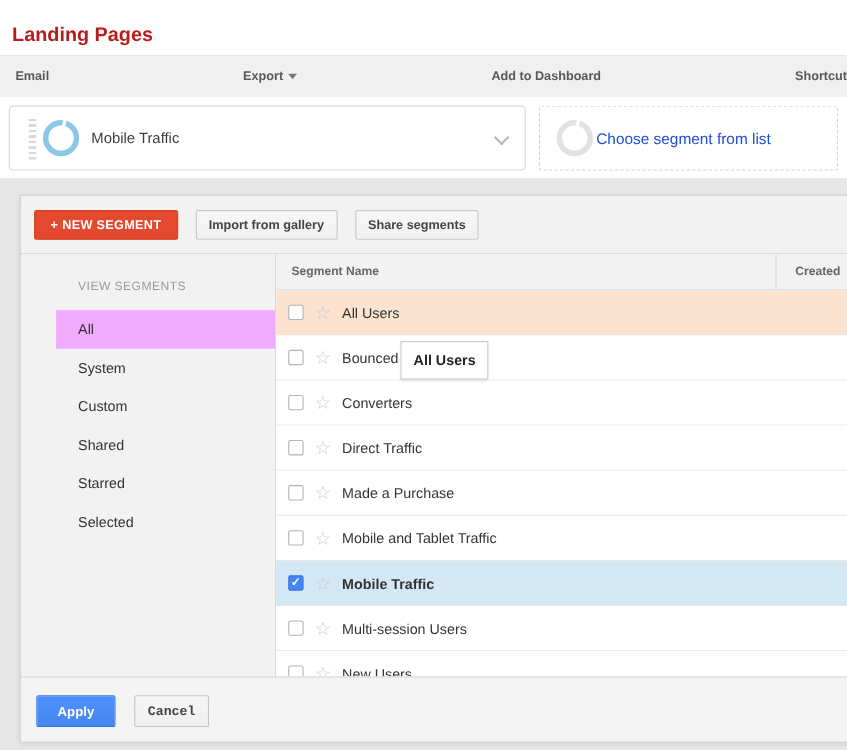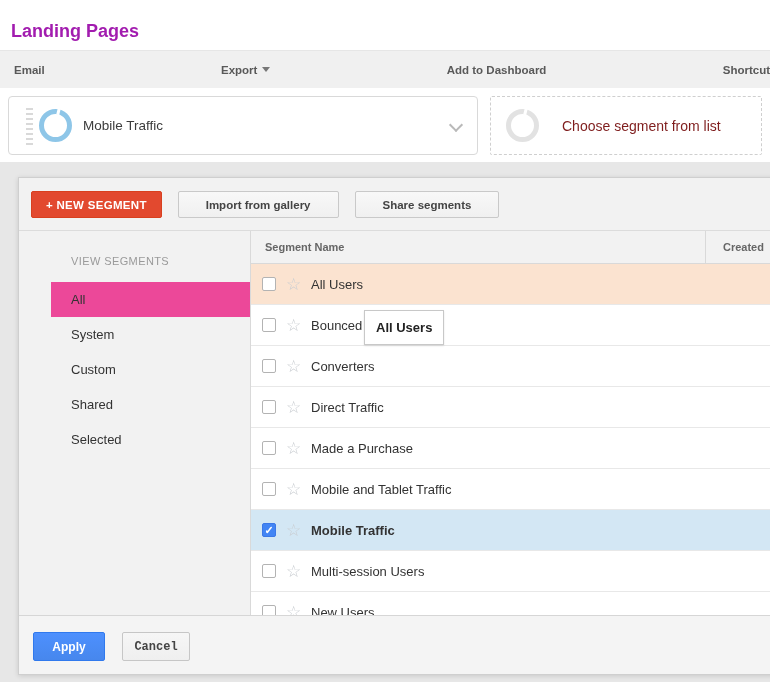--- a/index.html
+++ b/index.html
@@ -7,21 +7,21 @@
   body {
     font-family: "Liberation Sans", sans-serif;
     background: #e7e7e7;
     position: relative;
   }
 
   
   .header { width: 770px; height: 50px; background: #fff; }
   .header h1 {
     padding: 20px 0 0 11px;
-    font-size: 18px; line-height: 22px; font-weight: bold; color: #a21caf;
+    font-size: 18px; line-height: 22px; font-weight: bold; color: #b91c1c;
   }
 
   
   .toolbar {
     width: 770px; height: 38px; background: #f0f0f0;
     border-top: 1px solid #e6e6e6;
     display: flex; align-items: center; gap: 15px; padding-left: 14px; justify-content: space-between;
   }
   .toolbar .titem {
     font-size: 11.5px; font-weight: bold; color: #595959; cursor: pointer;
@@ -59,55 +59,55 @@
     position: absolute; right: 16px; top: 23px; width: 10px; height: 10px;
     border-right: 2px solid #b9b9b9; border-bottom: 2px solid #b9b9b9;
     transform: rotate(45deg);
   }
   .seg-chooser {
     position: absolute; left: 490px; top: 8px; width: 272px; height: 59px;
     border: 1px dashed #cfcfcf; border-radius: 2px;
     display: flex; align-items: center;
   }
   .seg-chooser .donut { margin-left: 15px; }
-  .seg-chooser .chooser-label { margin-left: 23px; font-size: 14px; color: #7f1d1d; }
+  .seg-chooser .chooser-label { margin-left: 3px; font-size: 14px; color: #1d4ed8; }
 
   
   .panel {
     position: absolute; left: 18px; top: 177px; width: 760px; height: 498px;
     background: #f2f2f2; border: 1px solid #cfcfcf;
     box-shadow: 0 1px 5px rgba(0,0,0,0.13);
   }
   .panel-toolbar { height: 52px; padding: 13px 0 0 12px; display: flex; gap: 16px; }
   .btn-red {
     height: 27px; padding: 0 14px; background: #e2492f; color: #fff;
     border: 1px solid #d8401f; border-radius: 2px;
     font-family: "Liberation Sans", sans-serif;
     font-size: 11.5px; font-weight: bold; letter-spacing: 0.3px; cursor: pointer;
   }
   .btn-gray {
-    height: 27px; padding: 0 27px;
+    height: 27px; padding: 0 11px;
     background: linear-gradient(#f8f8f8, #f0f0f0);
     border: 1px solid #c9c9c9; border-radius: 2px; color: #444;
     font-family: "Liberation Sans", sans-serif;
     font-size: 11.5px; font-weight: bold; cursor: pointer;
   }
 
   .panel-body { display: flex; height: 385px; border-top: 1px solid #dcdcdc; }
 
   
   .side { width: 200px; flex: 0 0 200px; border-right: 1px solid #d9d9d9; margin-left: 32px; }
   .side .side-heading {
     margin: 24px 0 15px 20px; font-size: 11px; color: #9a9a9a; letter-spacing: 0.4px;
   }
   .side .side-item {
     height: 35px; line-height: 35px; padding-left: 20px;
     font-size: 13px; color: #333; cursor: pointer;
   }
-  .side .side-item.sel { background: #ec4899; }
+  .side .side-item.sel { background: #f0abfc; }
 
   
   .tbl { flex: 1; background: #fff; display: flex; flex-direction: column; min-width: 0; }
   .tbl-head {
     height: 33px; flex: 0 0 33px; background: #f2f2f2;
     border-bottom: 1px solid #d9d9d9; position: relative;
   }
   .tbl-head .col1 {
     position: absolute; left: 14px; top: 0; line-height: 32px;
     font-size: 11px; font-weight: bold; color: #666;
@@ -204,20 +204,21 @@
   </div>
 
   <div class="panel-body">
 
     <div class="side">
       <div class="side-heading">VIEW SEGMENTS</div>
       <div class="side-item sel">All</div>
       <div class="side-item">System</div>
       <div class="side-item">Custom</div>
       <div class="side-item">Shared</div>
+      <div class="side-item">Starred</div>
       <div class="side-item">Selected</div>
     </div>
 
     <div class="tbl">
       <div class="tbl-head">
         <span class="col1">Segment Name</span>
         <span class="col-divider"></span>
         <span class="col2">Created</span>
       </div>
 

